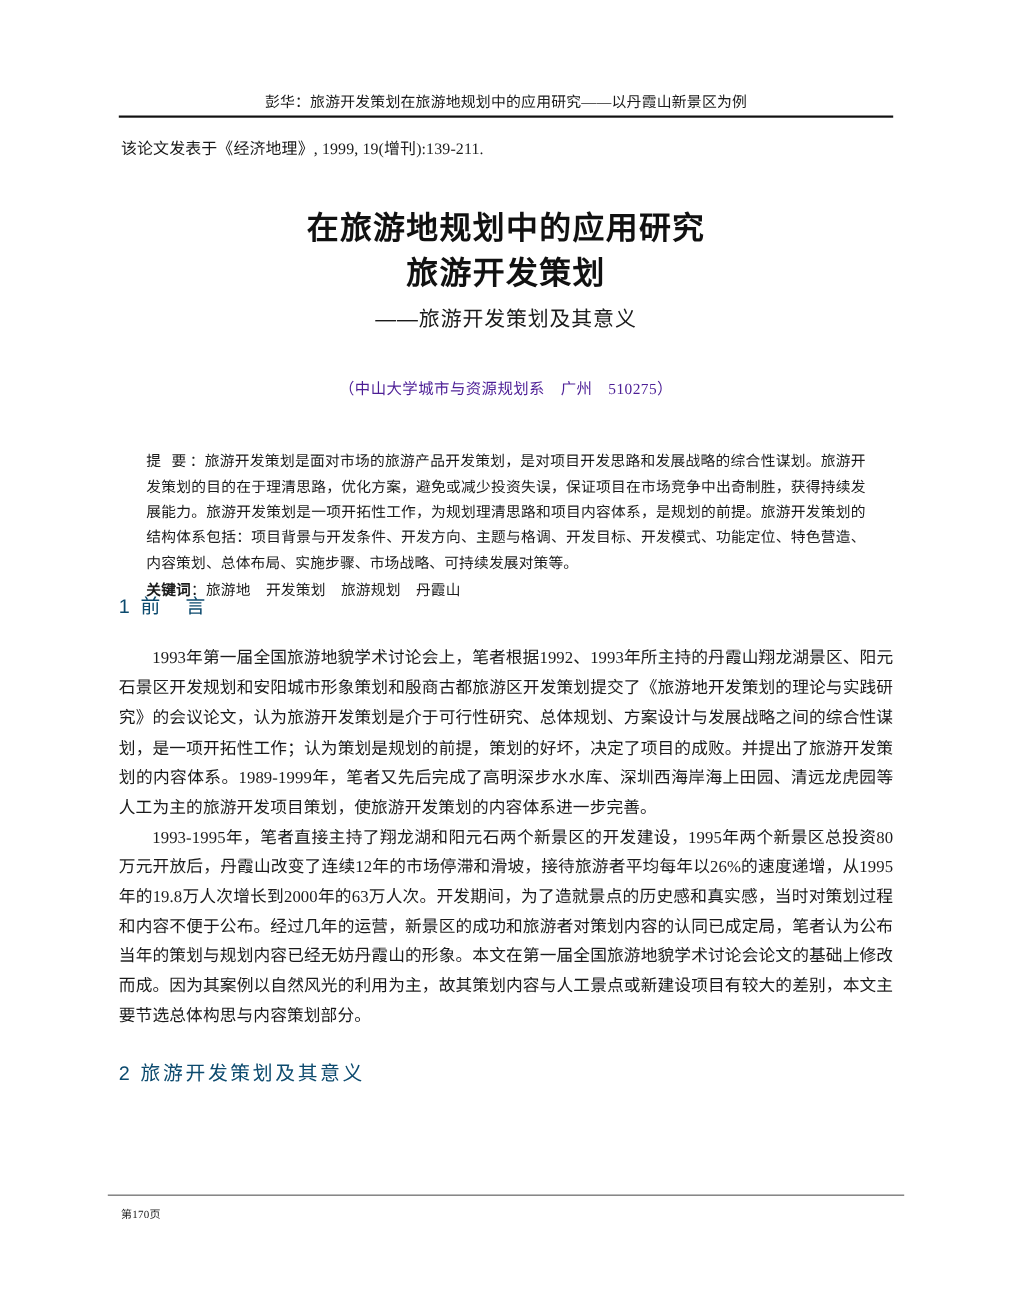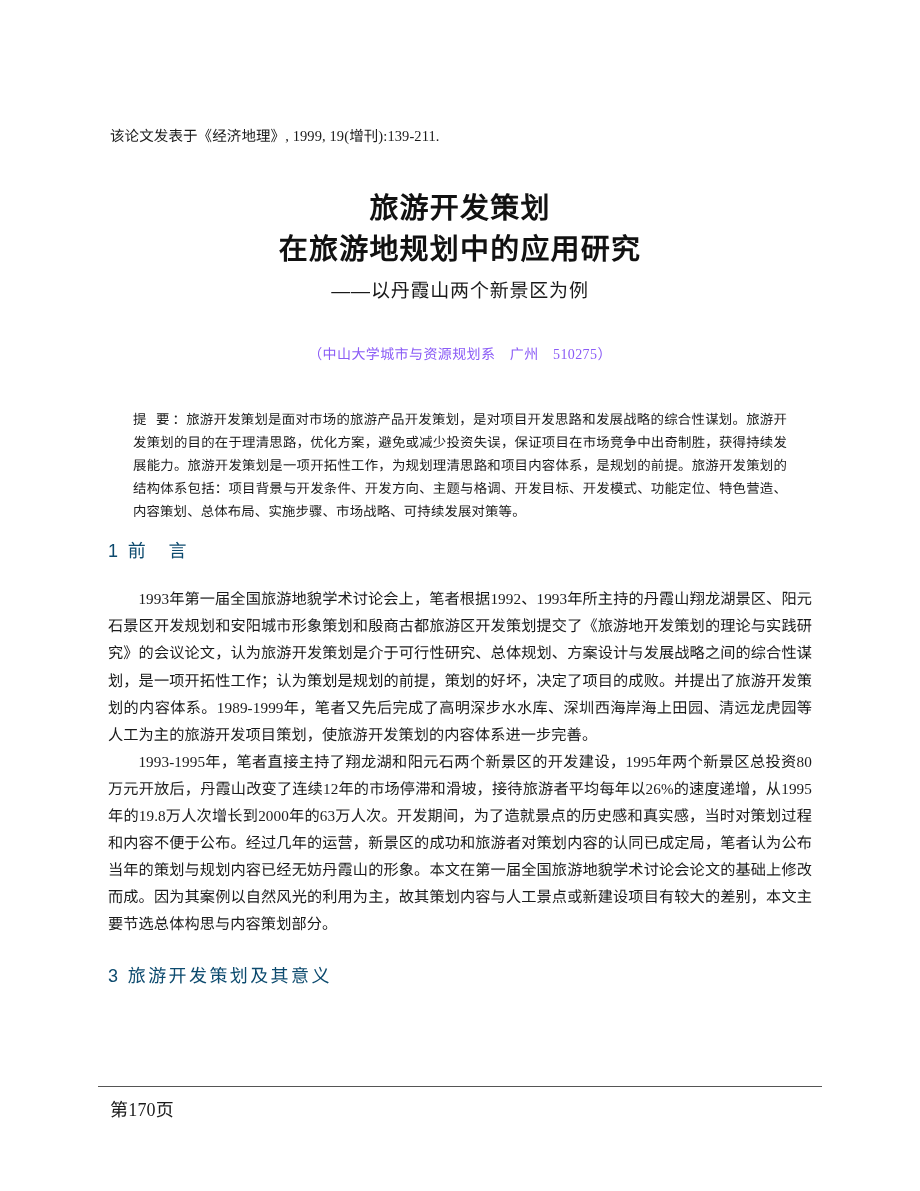--- a/index.html
+++ b/index.html
@@ -94,21 +94,21 @@
     font-size: 16.5px;
     line-height: 1.5;
     letter-spacing: 5px;
     color: #1a1a1a;
   }
   .author-affil {
     margin-top: 6px;
     font-size: 14px;
     line-height: 1.5;
     letter-spacing: 0.4px;
-    color: #8b5cf6;
+    color: #4c1d95;
   }
 
   
   .abstract-block {
     position: absolute;
     left: 133px;
     top: 408px;
     width: 654px;
   }
   .abstract-body {
@@ -179,56 +179,61 @@
     width: 724px;
     border: 0;
     border-top: 1.5px solid #555555;
     height: 0;
     margin: 0;
   }
   .footer-pagenum {
     position: absolute;
     left: 110px;
     top: 1098px;
-    font-size: 18px;
+    font-size: 10px;
     line-height: 1.4;
     color: #1a1a1a;
     letter-spacing: 0.2px;
   }
 </style>
 </head>
 <body>
 
 <div class="page">
 
+  <div class="running-head">
+    <div class="running-head-text">彭华：旅游开发策划在旅游地规划中的应用研究——以丹霞山新景区为例</div>
+    <hr class="running-head-rule">
+  </div>
 
   <div class="source-note">该论文发表于《经济地理》, 1999, 19(增刊):139-211.</div>
 
   <div class="title-block">
+    <div class="title-line">在旅游地规划中的应用研究</div>
     <div class="title-line">旅游开发策划</div>
-    <div class="title-line">在旅游地规划中的应用研究</div>
-    <div class="subtitle-line">——以丹霞山两个新景区为例</div>
+    <div class="subtitle-line">——旅游开发策划及其意义</div>
   </div>
 
   <div class="author-block">
     <div class="author-affil">（中山大学城市与资源规划系　广州　510275）</div>
   </div>
 
   <div class="abstract-block">
     <p class="abstract-body"><span class="abstract-label">提 要</span><span>：</span><span>旅游开发策划是面对市场的旅游产品开发策划，是对项目开发思路和发展战略的综合性谋划。旅游开发策划的目的在于理清思路，优化方案，避免或减少投资失误，保证项目在市场竞争中出奇制胜，获得持续发展能力。旅游开发策划是一项开拓性工作，为规划理清思路和项目内容体系，是规划的前提。旅游开发策划的结构体系包括：项目背景与开发条件、开发方向、主题与格调、开发目标、开发模式、功能定位、特色营造、内容策划、总体布局、实施步骤、市场战略、可持续发展对策等。</span></p>
+    <div class="keywords-line"><span class="keywords-label">关键词</span><span>：</span><span class="kw">旅游地</span><span class="kw">开发策划</span><span class="kw">旅游规划</span><span class="kw">丹霞山</span></div>
   </div>
 
   <div class="body-block">
 
     <h2 class="section-heading">1 前　言</h2>
 
     <p class="para">1993年第一届全国旅游地貌学术讨论会上，笔者根据1992、1993年所主持的丹霞山翔龙湖景区、阳元石景区开发规划和安阳城市形象策划和殷商古都旅游区开发策划提交了《旅游地开发策划的理论与实践研究》的会议论文，认为旅游开发策划是介于可行性研究、总体规划、方案设计与发展战略之间的综合性谋划，是一项开拓性工作；认为策划是规划的前提，策划的好坏，决定了项目的成败。并提出了旅游开发策划的内容体系。1989-1999年，笔者又先后完成了高明深步水水库、深圳西海岸海上田园、清远龙虎园等人工为主的旅游开发项目策划，使旅游开发策划的内容体系进一步完善。</p>
 
     <p class="para">1993-1995年，笔者直接主持了翔龙湖和阳元石两个新景区的开发建设，1995年两个新景区总投资80万元开放后，丹霞山改变了连续12年的市场停滞和滑坡，接待旅游者平均每年以26%的速度递增，从1995年的19.8万人次增长到2000年的63万人次。开发期间，为了造就景点的历史感和真实感，当时对策划过程和内容不便于公布。经过几年的运营，新景区的成功和旅游者对策划内容的认同已成定局，笔者认为公布当年的策划与规划内容已经无妨丹霞山的形象。本文在第一届全国旅游地貌学术讨论会论文的基础上修改而成。因为其案例以自然风光的利用为主，故其策划内容与人工景点或新建设项目有较大的差别，本文主要节选总体构思与内容策划部分。</p>
 
-    <h2 class="section-heading second">3 旅游开发策划及其意义</h2>
+    <h2 class="section-heading second">2 旅游开发策划及其意义</h2>
 
   </div>
 
   <hr class="footer-rule">
   <div class="footer-pagenum">第170页</div>
 
 </div>
 
 </body></html>

